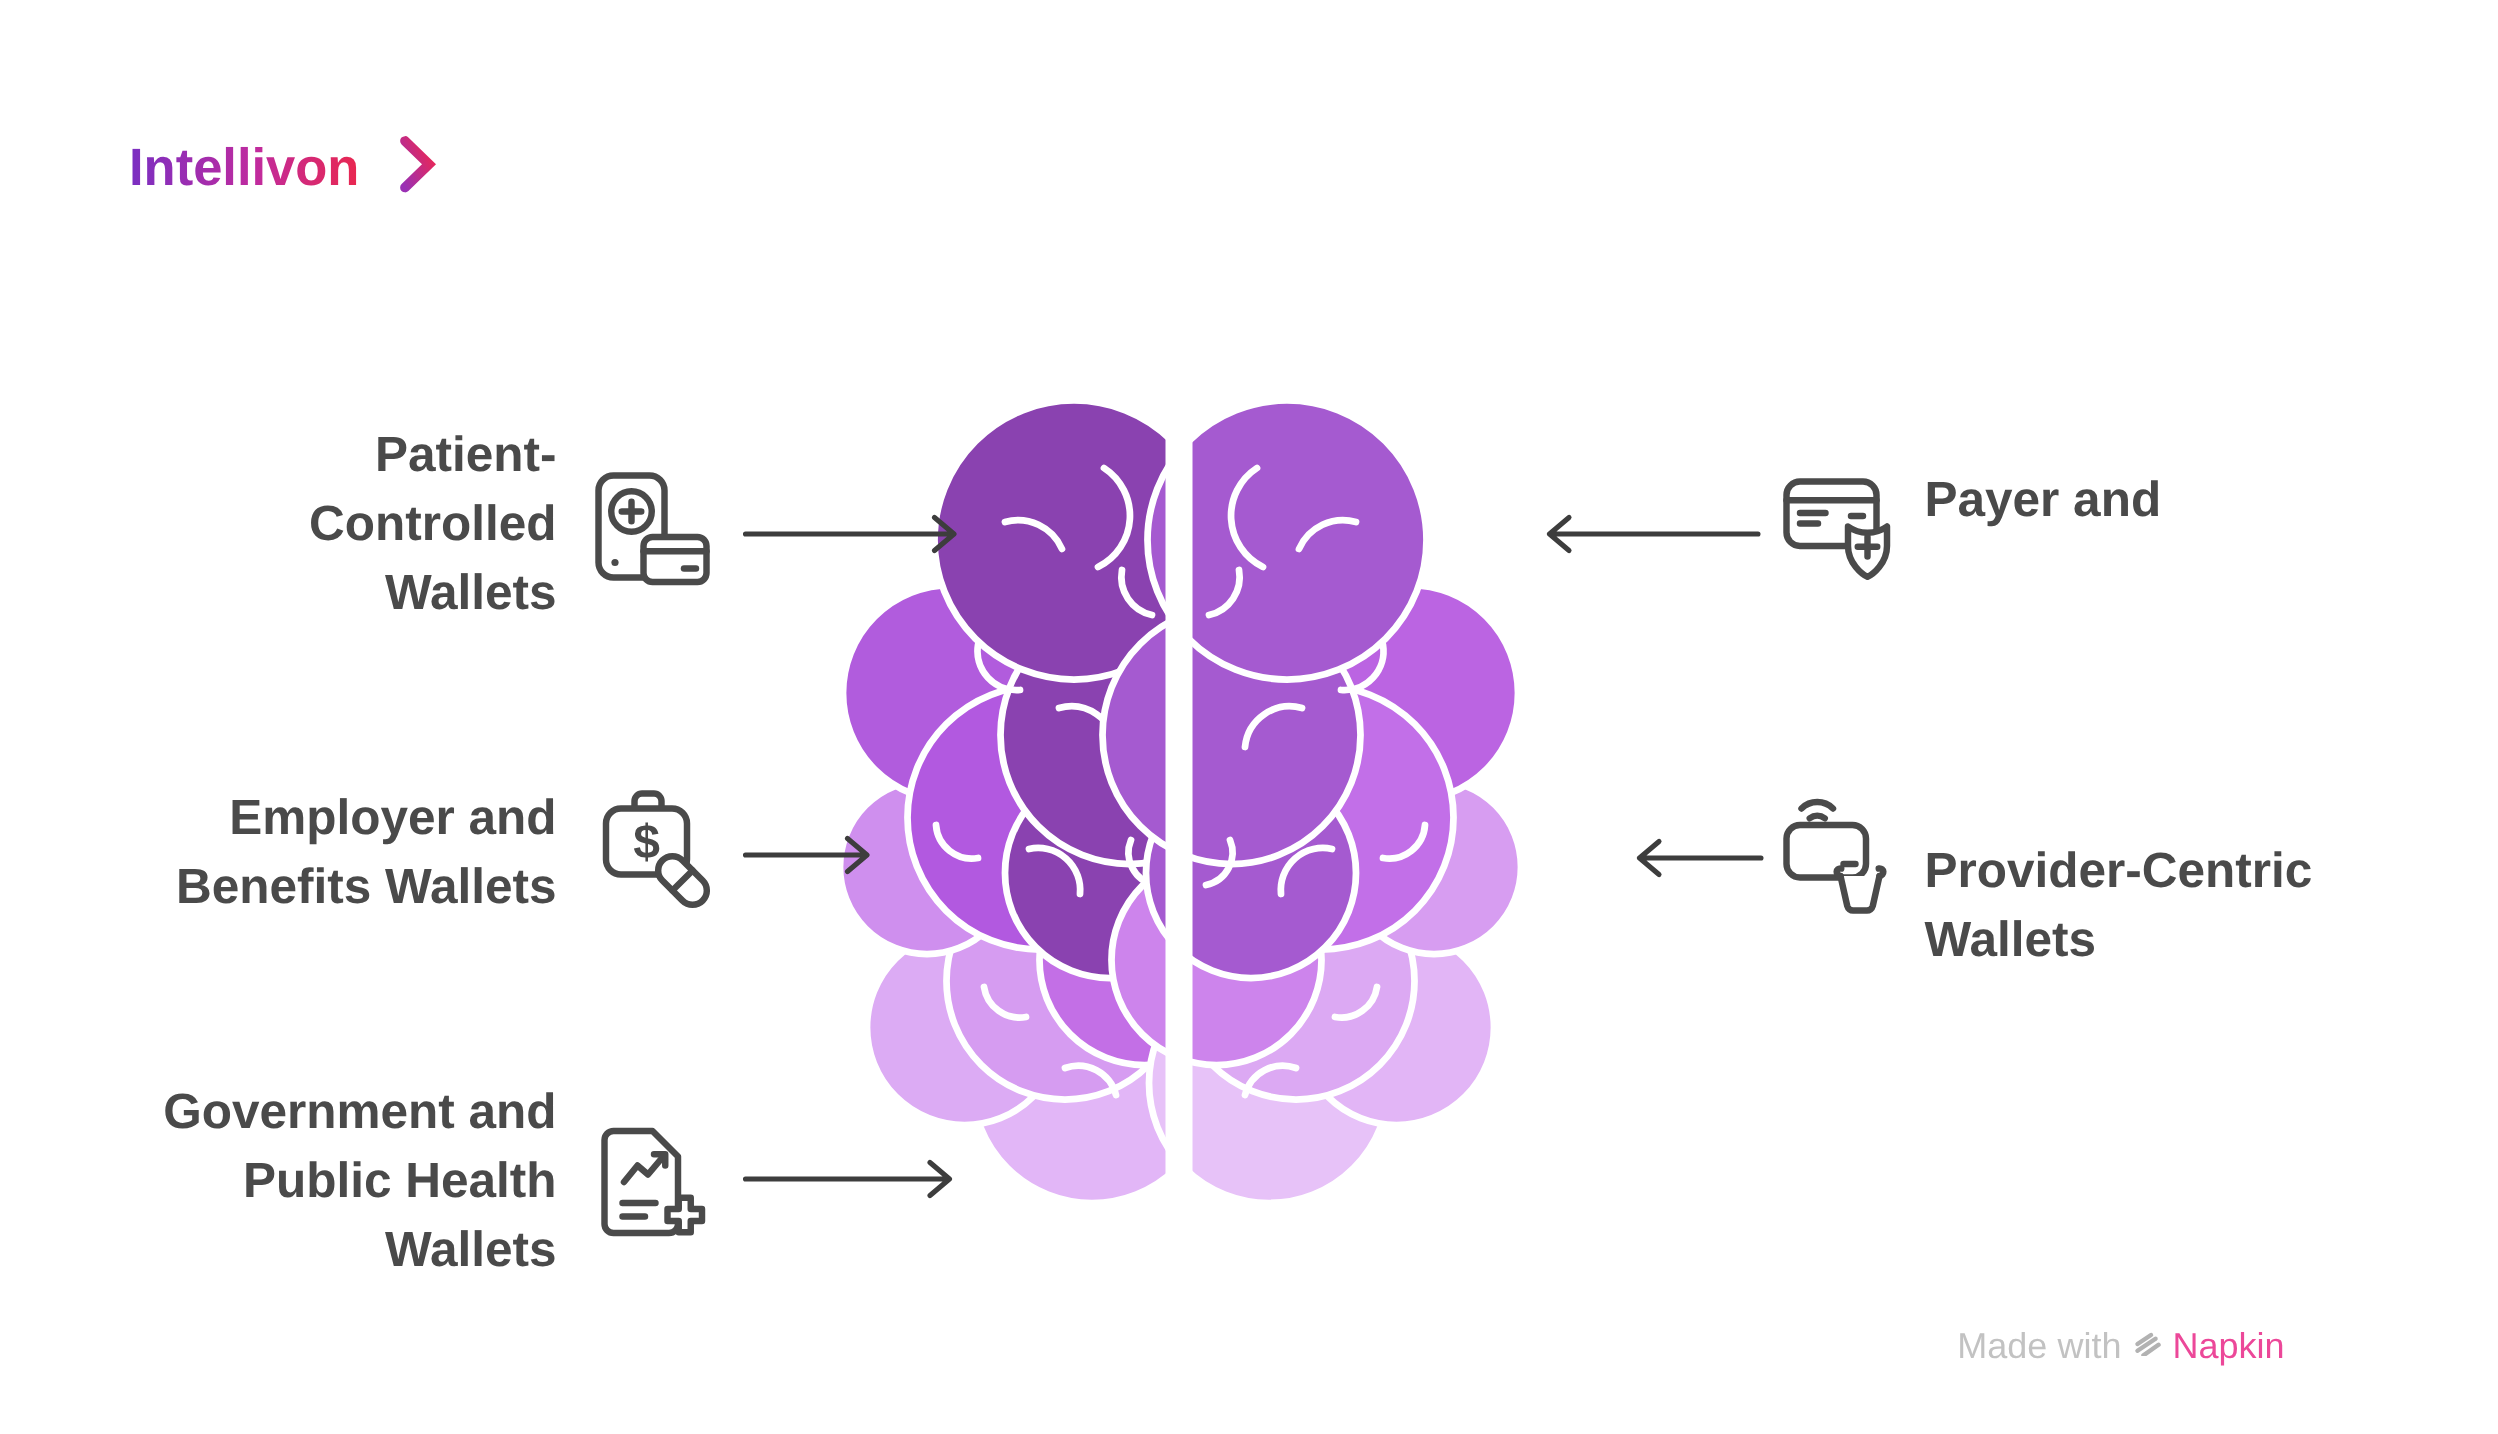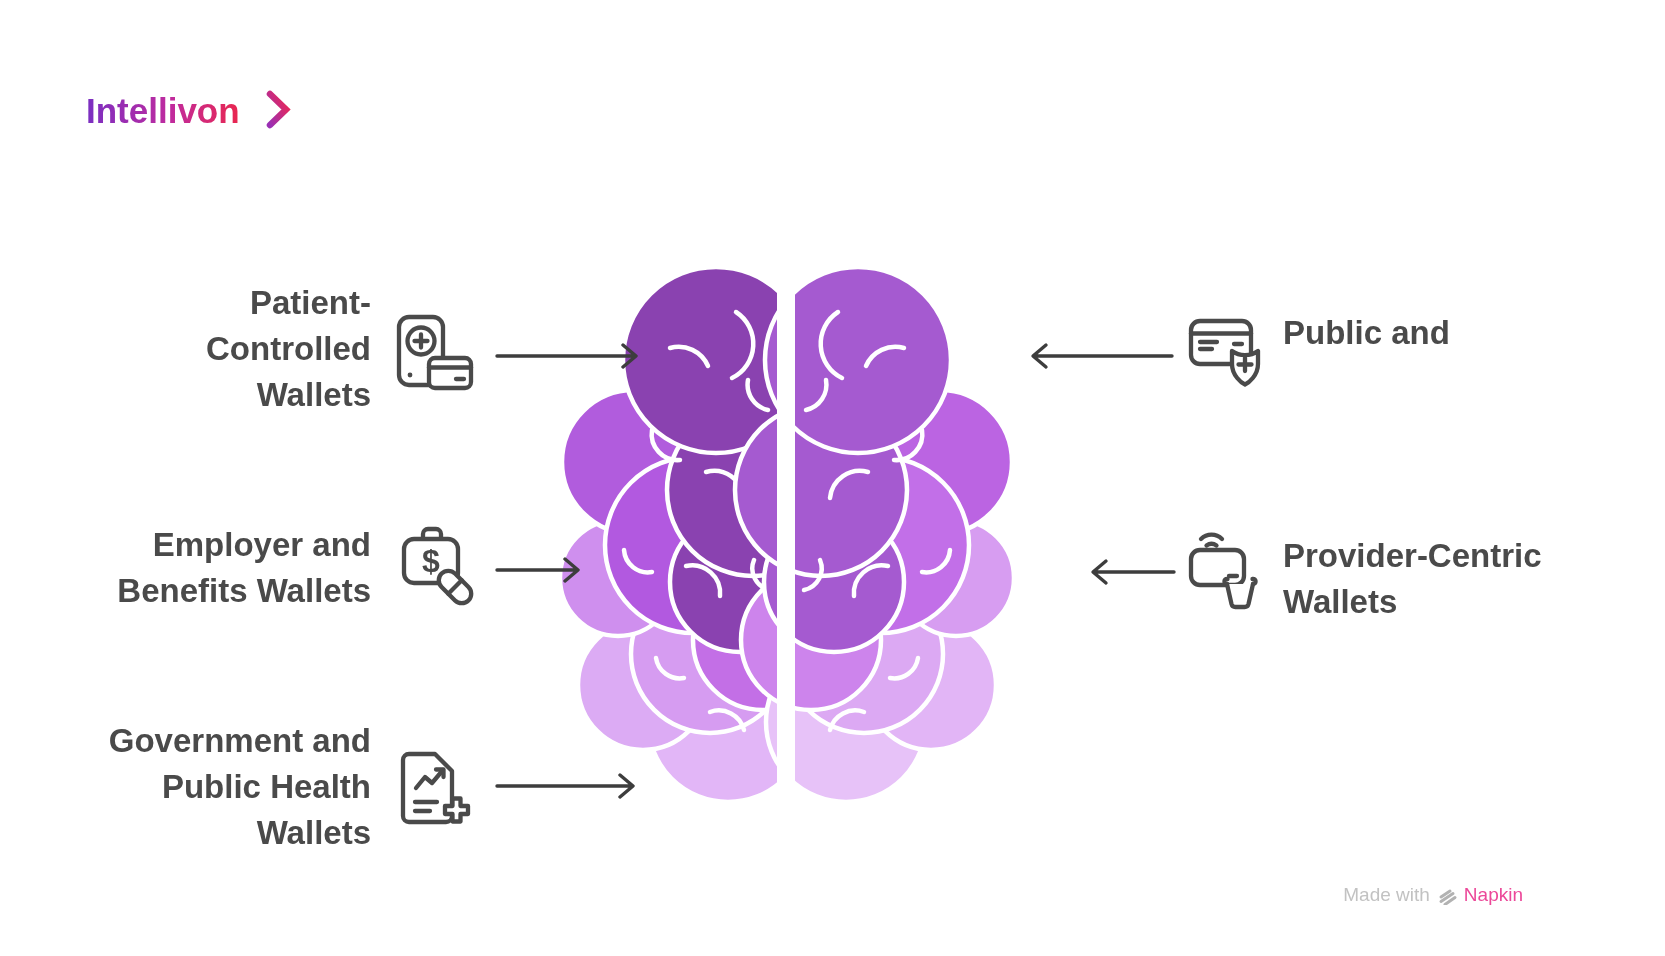--- a/index.html
+++ b/index.html
@@ -11,22 +11,22 @@
   .wallet-label{
     position:absolute;font-weight:700;font-size:33px;line-height:46px;
     color:#4a4a4a;letter-spacing:0;
   }
   .wallet-label.left-col{right:1294px;width:380px;text-align:right;}
   .wallet-label.right-col{left:1283px;width:380px;text-align:left;}
   .icon{position:absolute;}
   .arrow{position:absolute;}
   .brain{position:absolute;left:558px;top:260px;}
   .watermark{
-    position:absolute;right:142px;top:884px;display:flex;align-items:center;
-    gap:7px;font-size:19px;color:#c2c2c2;
+    position:absolute;right:142px;top:884px;display:flex;align-items:flex-start;
+    gap:7px;font-size:24px;color:#c2c2c2;
   }
   .watermark .brand{color:#ec4899;}
 </style>
 </head>
 <body>
 
 <div class="canvas">
 
   <div class="logo">
     <svg width="310" height="48" viewBox="0 0 310 48">
@@ -110,23 +110,23 @@
     <div>Employer and</div>
     <div>Benefits Wallets</div>
   </div>
   <div class="wallet-label left-col" style="top:718px">
     <div>Government and</div>
     <div>Public Health</div>
     <div>Wallets</div>
   </div>
 
   <div class="wallet-label right-col" style="top:310px">
-    <div>Public and</div>
-  </div>
-  <div class="wallet-label right-col" style="top:533px">
+    <div>Payer and</div>
+  </div>
+  <div class="wallet-label right-col" style="top:557px">
     <div>Provider-Centric</div>
     <div>Wallets</div>
   </div>
 
   <svg class="icon" style="left:396px;top:314px" width="78" height="82" viewBox="0 0 78 82">
     <g fill="none" stroke="#4a4a4a" stroke-width="4.3" stroke-linecap="round" stroke-linejoin="round">
       <rect x="3" y="3" width="44" height="68" rx="10"></rect>
       <circle cx="25" cy="27" r="13.5"></circle>
       <path d="M25,20.5 v13 M18.5,27 h13"></path>
       <circle cx="14" cy="61" r="2.4" fill="#4a4a4a" stroke="none"></circle>

